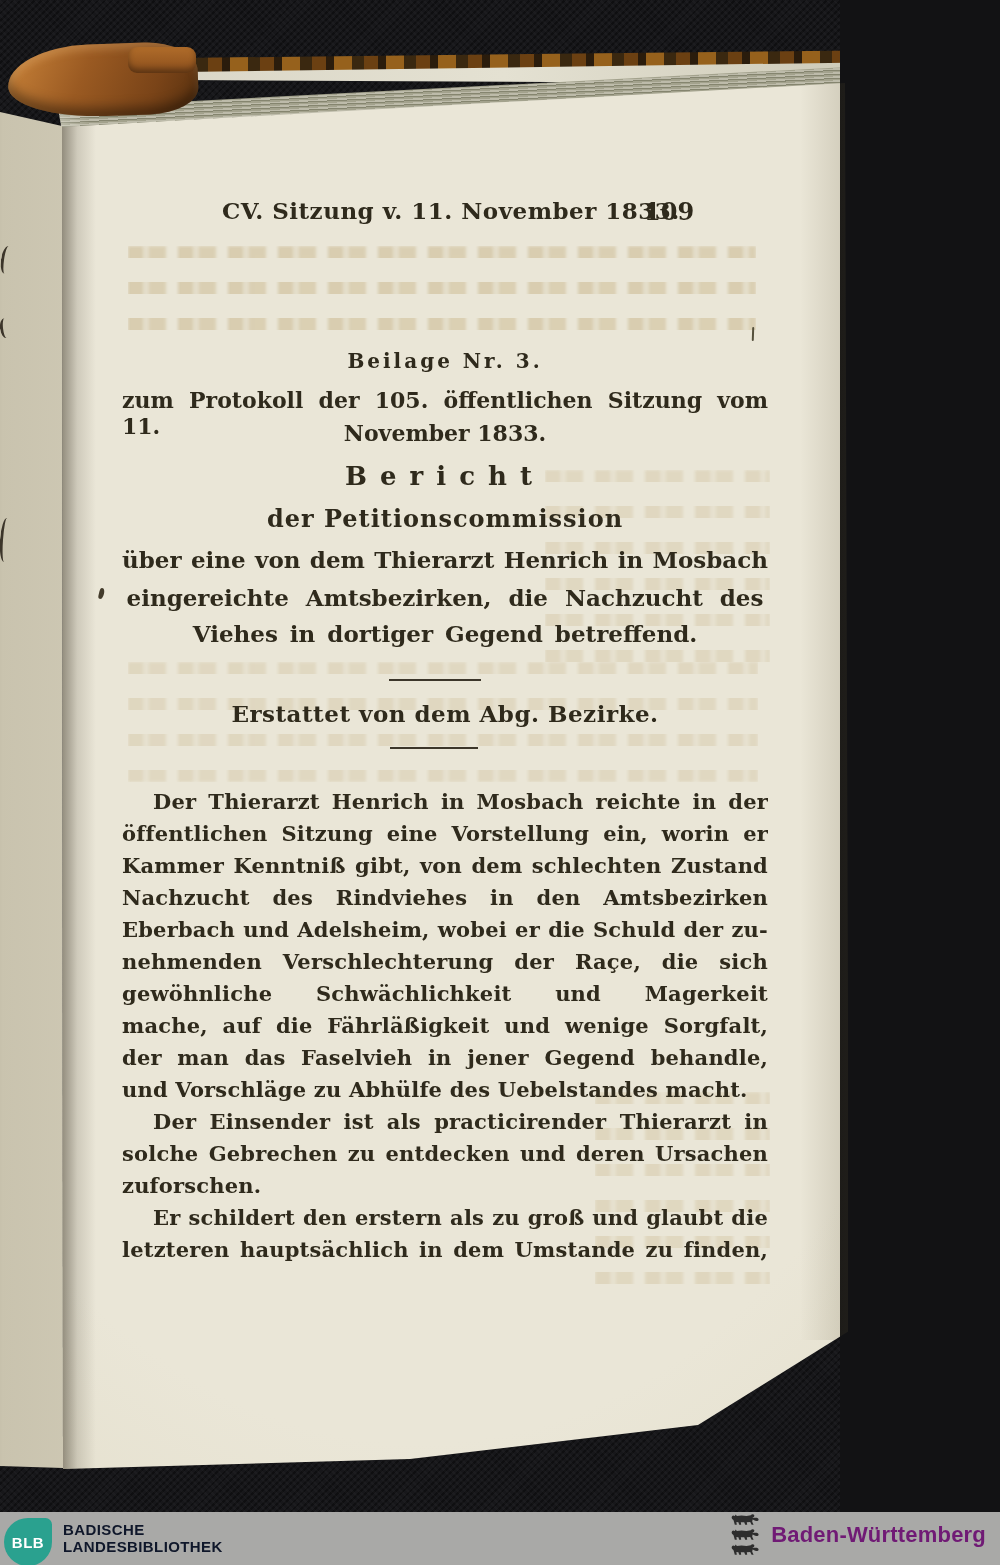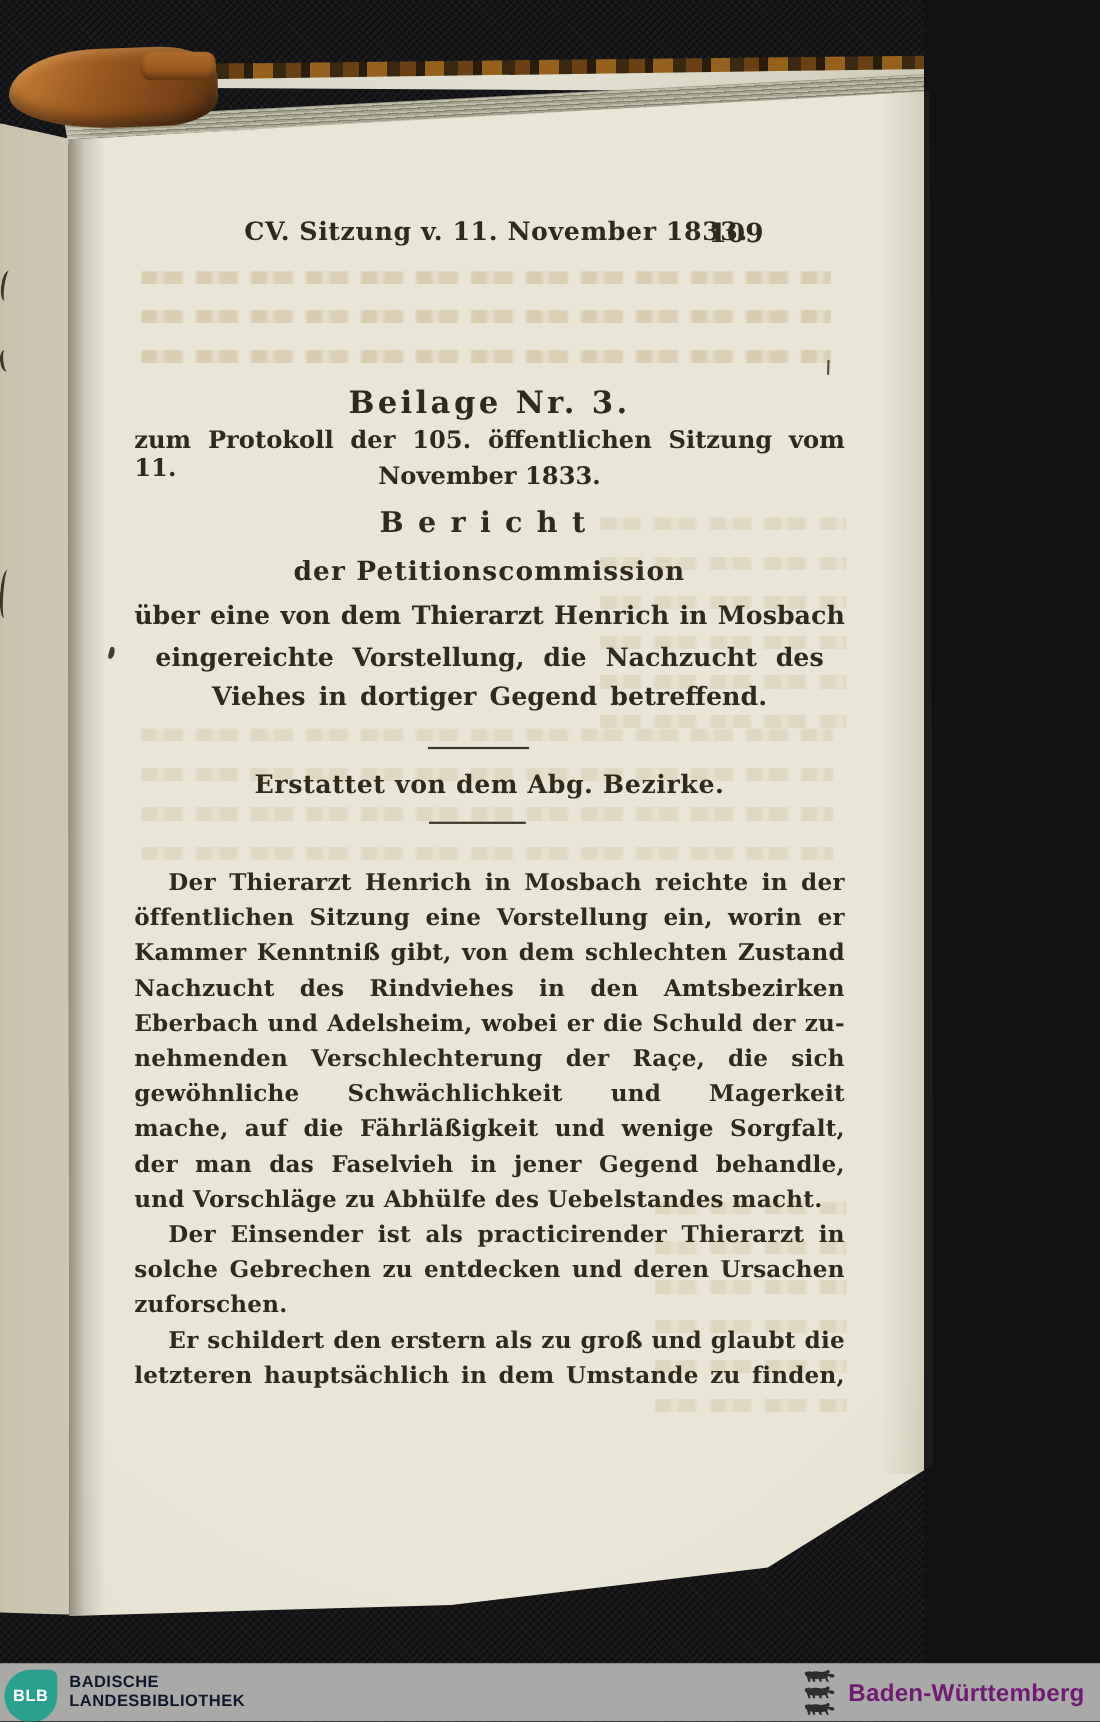--- a/index.html
+++ b/index.html
@@ -75,21 +75,21 @@
   .bl4{left:595px;top:1092px;width:175px;height:215px;opacity:.32;}
 
   
   .content{position:absolute;inset:0;color:#2f2a1c;}
   .content .abs{position:absolute;}
   .runhead{left:222px;top:197px;font-size:23px;font-weight:bold;letter-spacing:.5px;}
   .pagenum{left:644px;top:197px;font-size:24px;font-weight:bold;}
   .col{left:122px;width:646px;font-weight:bold;}
   .t-center{text-align:center;}
   .t-just{text-align:justify;text-align-last:justify;}
-  .beilage{top:349px;font-size:28px;letter-spacing:3px;}
+  .beilage{top:349px;font-size:20px;letter-spacing:3px;}
   .sub1{top:387px;font-size:22px;word-spacing:7px;}
   .sub2{top:420px;font-size:22px;}
   .bericht{top:461px;font-size:26px;letter-spacing:13px;}
   .petcom{top:504px;font-size:24px;letter-spacing:1px;}
   .ub1{top:546px;font-size:23px;}
   .ub2{top:584px;font-size:23px;word-spacing:9px;}
   .ub3{top:620px;font-size:23px;word-spacing:4px;}
   .rule{position:absolute;height:2px;background:#3c362a;}
   .rule1{left:389px;top:679px;width:92px;}
   .rule2{left:390px;top:747px;width:88px;}
@@ -97,21 +97,21 @@
   .bodytxt{top:786px;font-size:21px;line-height:32px;letter-spacing:.2px;}
   .bline{display:block;height:32px;text-align:justify;text-align-last:justify;overflow:hidden;}
   .bline.short{text-align-last:left;}
   .bline.ind{text-indent:31px;}
   .ink-mark{position:absolute;background:#433b2b;border-radius:40% 60% 60% 40%;}
   .k1{left:99px;top:588px;width:5px;height:11px;transform:rotate(14deg);}
   .k2{left:752px;top:327px;width:2px;height:14px;transform:rotate(2deg);border-radius:1px;background:#55503c;}
 
   
   .bar{position:absolute;left:0;top:1512px;width:1000px;height:53px;background:#a9a9a7;
-    display:flex;justify-content:space-between;align-items:center;
+    display:flex;justify-content:space-between;align-items:flex-start;
     font-family:"Liberation Sans",sans-serif;overflow:hidden;padding:0;}
   .brand{display:flex;align-items:center;gap:11px;margin-left:4px;}
   .logo{width:48px;height:48px;margin-top:6px;background:#2aa18f;border-radius:26px 7px 26px 26px;
     display:flex;align-items:center;justify-content:center;
     color:#fff;font-weight:bold;font-size:15px;letter-spacing:.5px;}
   .libname{font-weight:bold;font-size:15px;line-height:17px;color:#0f172a;letter-spacing:.4px;margin-top:-2px;}
   .state{display:flex;align-items:center;gap:11px;margin-right:14px;}
   .lions{width:30px;height:46px;fill:#2d2d2d;}
   .state-label{font-size:22px;font-weight:bold;color:#701a75;letter-spacing:.2px;}
 </style>
@@ -146,21 +146,21 @@
     <div class="abs runhead">CV. Sitzung v. 11. November 1833.</div>
     <div class="abs pagenum">109</div>
 
     <div class="abs col t-center beilage">Beilage Nr. 3.</div>
     <div class="abs col t-just sub1">zum Protokoll der 105. öffentlichen Sitzung vom 11.</div>
     <div class="abs col t-center sub2">November 1833.</div>
 
     <div class="abs col t-center bericht">Bericht</div>
     <div class="abs col t-center petcom">der Petitionscommission</div>
     <div class="abs col t-just ub1">über eine von dem Thierarzt Henrich in Mosbach</div>
-    <div class="abs col t-center ub2">eingereichte Vorstellung, die Nachzucht des</div>
+    <div class="abs col t-center ub2">eingereichte Amtsbezirken, die Nachzucht des</div>
     <div class="abs col t-center ub3">Viehes in dortiger Gegend betreffend.</div>
 
     <div class="rule rule1"></div>
     <div class="abs col t-center erst">Erstattet von dem Abg. Bezirke.</div>
     <div class="rule rule2"></div>
 
     <div class="abs col bodytxt">
       <span class="bline ind">Der Thierarzt Henrich in Mosbach reichte in der 49.</span>
       <span class="bline">öffentlichen Sitzung eine Vorstellung ein, worin er der</span>
       <span class="bline">Kammer Kenntniß gibt, von dem schlechten Zustand der</span>

